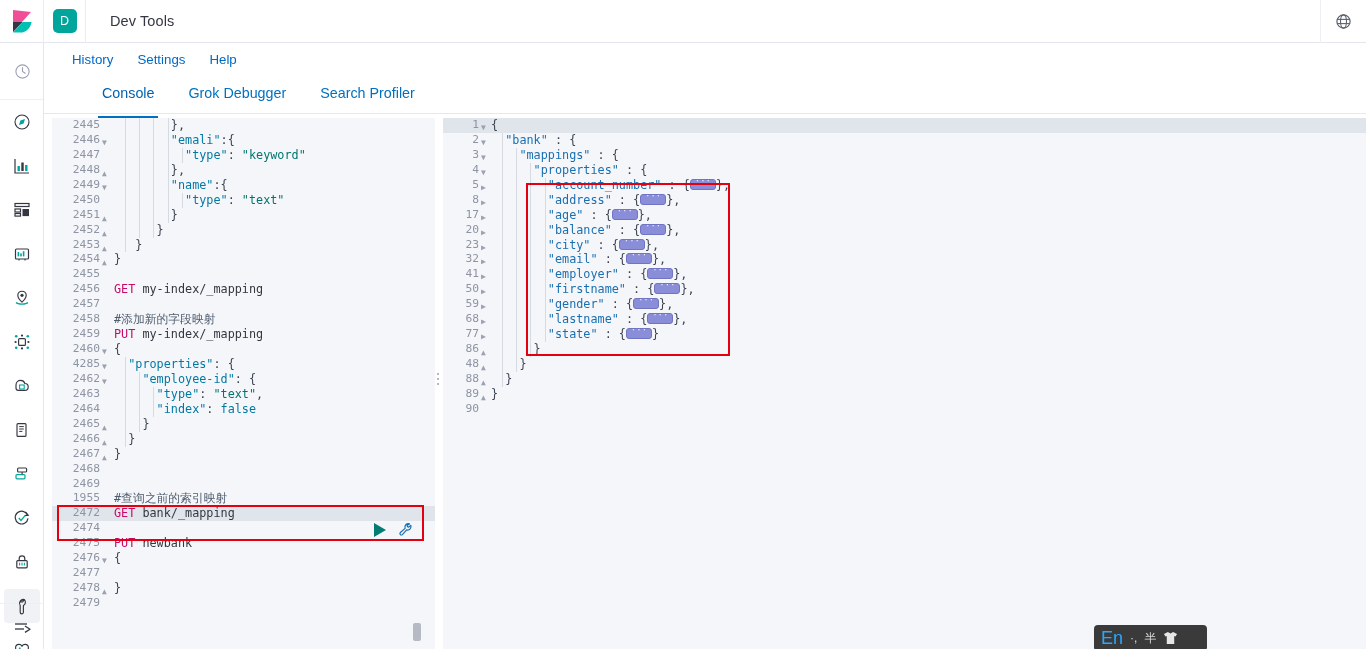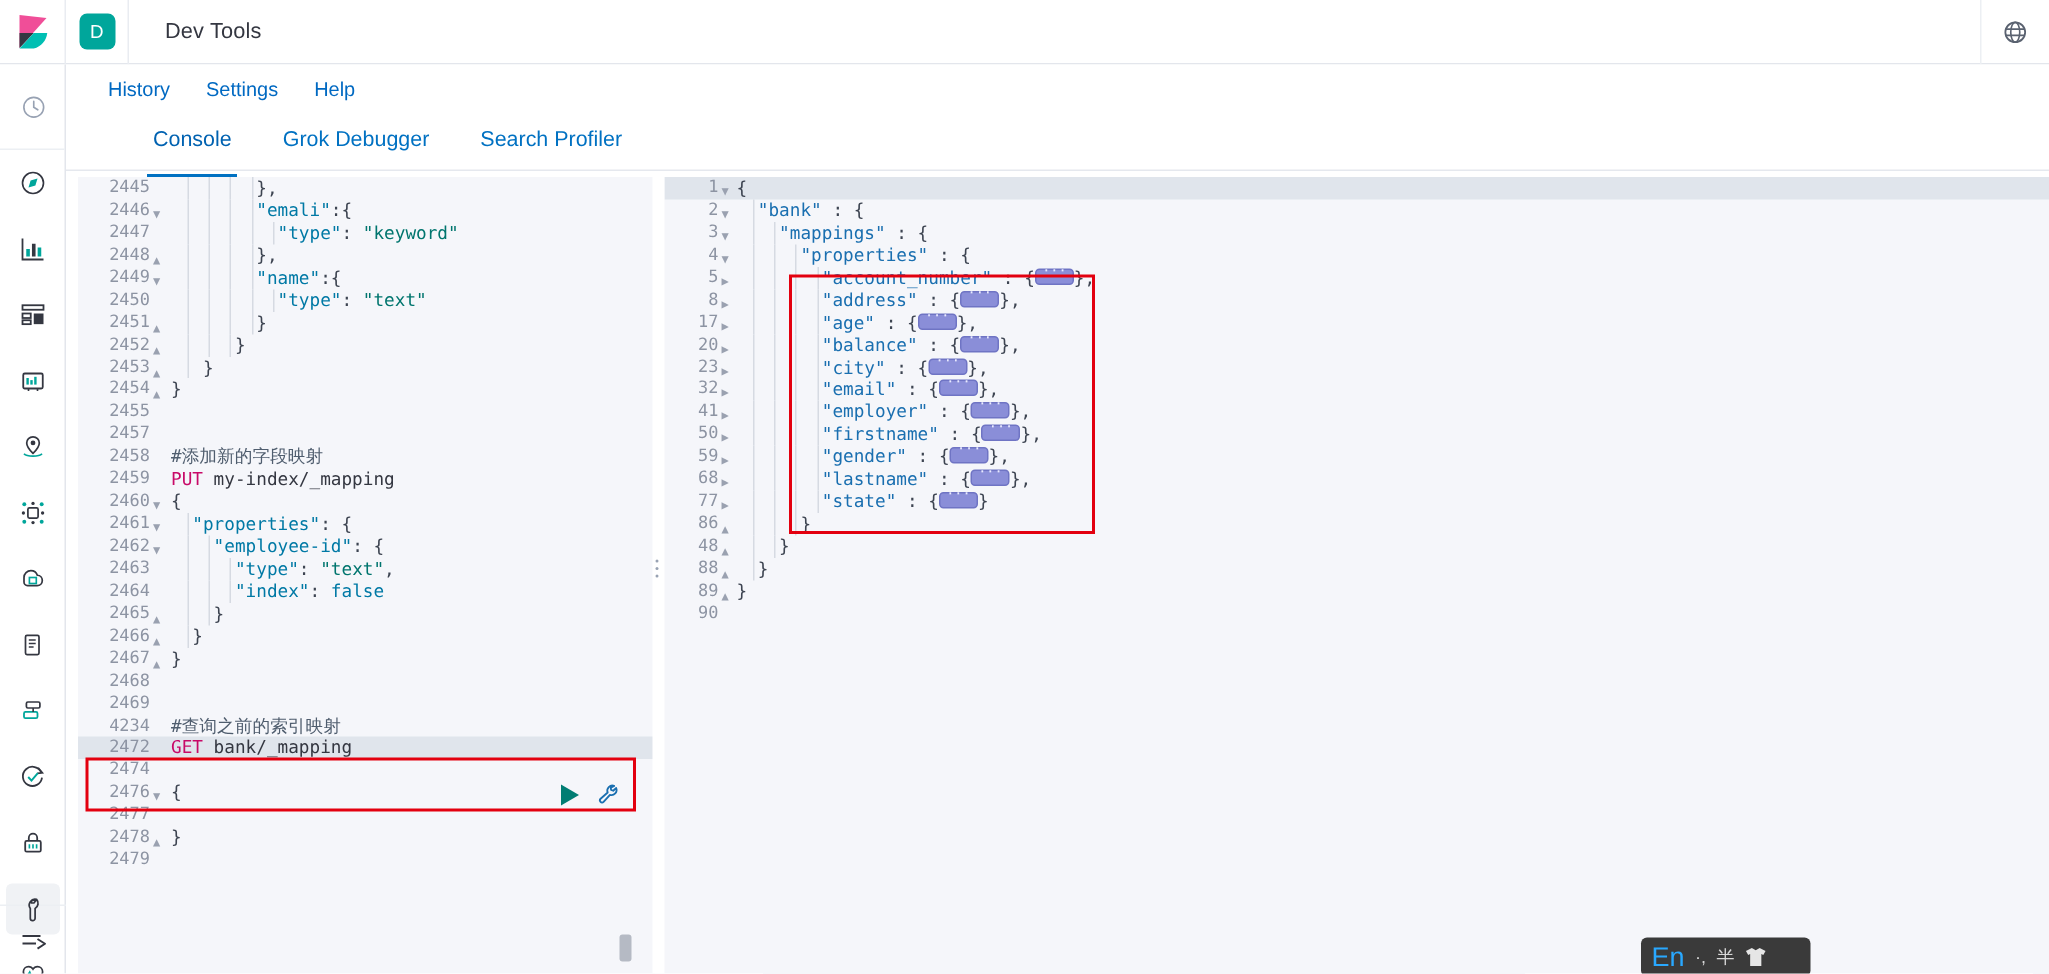--- a/index.html
+++ b/index.html
@@ -291,36 +291,38 @@
           <div class="row"><span class="gut">2446</span><span class="fold" style="top: 3px;">▼</span><span class="code"><span class="k">        "emali"</span><span class="p">:{</span></span><span class="ind" style="left: 73.16px;"></span><span class="ind" style="left: 87.32px;"></span><span class="ind" style="left: 101.48px;"></span><span class="ind" style="left: 115.64px;"></span></div>
           <div class="row"><span class="gut">2447</span><span class="code"><span class="k">          "type"</span><span class="p">: </span><span class="s">"keyword"</span></span><span class="ind" style="left: 73.16px;"></span><span class="ind" style="left: 87.32px;"></span><span class="ind" style="left: 101.48px;"></span><span class="ind" style="left: 115.64px;"></span><span class="ind" style="left: 129.8px;"></span></div>
           <div class="row"><span class="gut">2448</span><span class="fold" style="top: 4px;">▲</span><span class="code"><span class="p">        },</span></span><span class="ind" style="left: 73.16px;"></span><span class="ind" style="left: 87.32px;"></span><span class="ind" style="left: 101.48px;"></span><span class="ind" style="left: 115.64px;"></span></div>
           <div class="row"><span class="gut">2449</span><span class="fold" style="top: 3px;">▼</span><span class="code"><span class="k">        "name"</span><span class="p">:{</span></span><span class="ind" style="left: 73.16px;"></span><span class="ind" style="left: 87.32px;"></span><span class="ind" style="left: 101.48px;"></span><span class="ind" style="left: 115.64px;"></span></div>
           <div class="row"><span class="gut">2450</span><span class="code"><span class="k">          "type"</span><span class="p">: </span><span class="s">"text"</span></span><span class="ind" style="left: 73.16px;"></span><span class="ind" style="left: 87.32px;"></span><span class="ind" style="left: 101.48px;"></span><span class="ind" style="left: 115.64px;"></span><span class="ind" style="left: 129.8px;"></span></div>
           <div class="row"><span class="gut">2451</span><span class="fold" style="top: 4px;">▲</span><span class="code"><span class="p">        }</span></span><span class="ind" style="left: 73.16px;"></span><span class="ind" style="left: 87.32px;"></span><span class="ind" style="left: 101.48px;"></span><span class="ind" style="left: 115.64px;"></span></div>
           <div class="row"><span class="gut">2452</span><span class="fold" style="top: 4px;">▲</span><span class="code"><span class="p">      }</span></span><span class="ind" style="left: 73.16px;"></span><span class="ind" style="left: 87.32px;"></span><span class="ind" style="left: 101.48px;"></span></div>
           <div class="row"><span class="gut">2453</span><span class="fold" style="top: 4px;">▲</span><span class="code"><span class="p">   }</span></span><span class="ind" style="left: 73.16px;"></span></div>
           <div class="row"><span class="gut">2454</span><span class="fold" style="top: 4px;">▲</span><span class="code"><span class="p">}</span></span></div>
           <div class="row"><span class="gut">2455</span><span class="code"></span></div>
+          <div class="row"><span class="gut">2456</span><span class="code"><span class="m">GET</span><span class="u"> my-index/_mapping</span></span></div>
           <div class="row"><span class="gut">2457</span><span class="code"></span></div>
           <div class="row"><span class="gut">2458</span><span class="code"><span class="c">#添加新的字段映射</span></span></div>
           <div class="row"><span class="gut">2459</span><span class="code"><span class="m">PUT</span><span class="u"> my-index/_mapping</span></span></div>
           <div class="row"><span class="gut">2460</span><span class="fold" style="top: 3px;">▼</span><span class="code"><span class="p">{</span></span></div>
-          <div class="row"><span class="gut">2461</span><span class="fold" style="top: 3px;">▼</span><span class="code"><span class="k">  "properties"</span><span class="p">: {</span></span><span class="ind" style="left: 73.16px;"></span></div>
+          <div class="row"><span class="gut">4285</span><span class="fold" style="top: 3px;">▼</span><span class="code"><span class="k">  "properties"</span><span class="p">: {</span></span><span class="ind" style="left: 73.16px;"></span></div>
           <div class="row"><span class="gut">2462</span><span class="fold" style="top: 3px;">▼</span><span class="code"><span class="k">    "employee-id"</span><span class="p">: {</span></span><span class="ind" style="left: 73.16px;"></span><span class="ind" style="left: 87.32px;"></span></div>
           <div class="row"><span class="gut">2463</span><span class="code"><span class="k">      "type"</span><span class="p">: </span><span class="s">"text"</span><span class="p">,</span></span><span class="ind" style="left: 73.16px;"></span><span class="ind" style="left: 87.32px;"></span><span class="ind" style="left: 101.48px;"></span></div>
           <div class="row"><span class="gut">2464</span><span class="code"><span class="k">      "index"</span><span class="p">: </span><span class="b">false</span></span><span class="ind" style="left: 73.16px;"></span><span class="ind" style="left: 87.32px;"></span><span class="ind" style="left: 101.48px;"></span></div>
           <div class="row"><span class="gut">2465</span><span class="fold" style="top: 4px;">▲</span><span class="code"><span class="p">    }</span></span><span class="ind" style="left: 73.16px;"></span><span class="ind" style="left: 87.32px;"></span></div>
           <div class="row"><span class="gut">2466</span><span class="fold" style="top: 4px;">▲</span><span class="code"><span class="p">  }</span></span><span class="ind" style="left: 73.16px;"></span></div>
           <div class="row"><span class="gut">2467</span><span class="fold" style="top: 4px;">▲</span><span class="code"><span class="p">}</span></span></div>
           <div class="row"><span class="gut">2468</span><span class="code"></span></div>
           <div class="row"><span class="gut">2469</span><span class="code"></span></div>
-          <div class="row"><span class="gut">4234</span><span class="code"><span class="c">#查询之前的索引映射</span></span></div>
+          <div class="row"><span class="gut">1955</span><span class="code"><span class="c">#查询之前的索引映射</span></span></div>
           <div class="row cur"><span class="gut">2472</span><span class="code"><span class="m">GET</span><span class="u"> bank/_mapping</span></span></div>
           <div class="row"><span class="gut">2474</span><span class="code"></span></div>
+          <div class="row"><span class="gut">2475</span><span class="code"><span class="m">PUT</span><span class="u"> newbank</span></span></div>
           <div class="row"><span class="gut">2476</span><span class="fold" style="top: 3px;">▼</span><span class="code"><span class="p">{</span></span></div>
           <div class="row"><span class="gut">2477</span><span class="code"></span></div>
           <div class="row"><span class="gut">2478</span><span class="fold" style="top: 4px;">▲</span><span class="code"><span class="p">}</span></span></div>
           <div class="row"><span class="gut">2479</span><span class="code"></span></div>
         </div>
       <div class="splitter">
         <div class="dots">
           <i></i>
             <i></i>
             <i></i>

